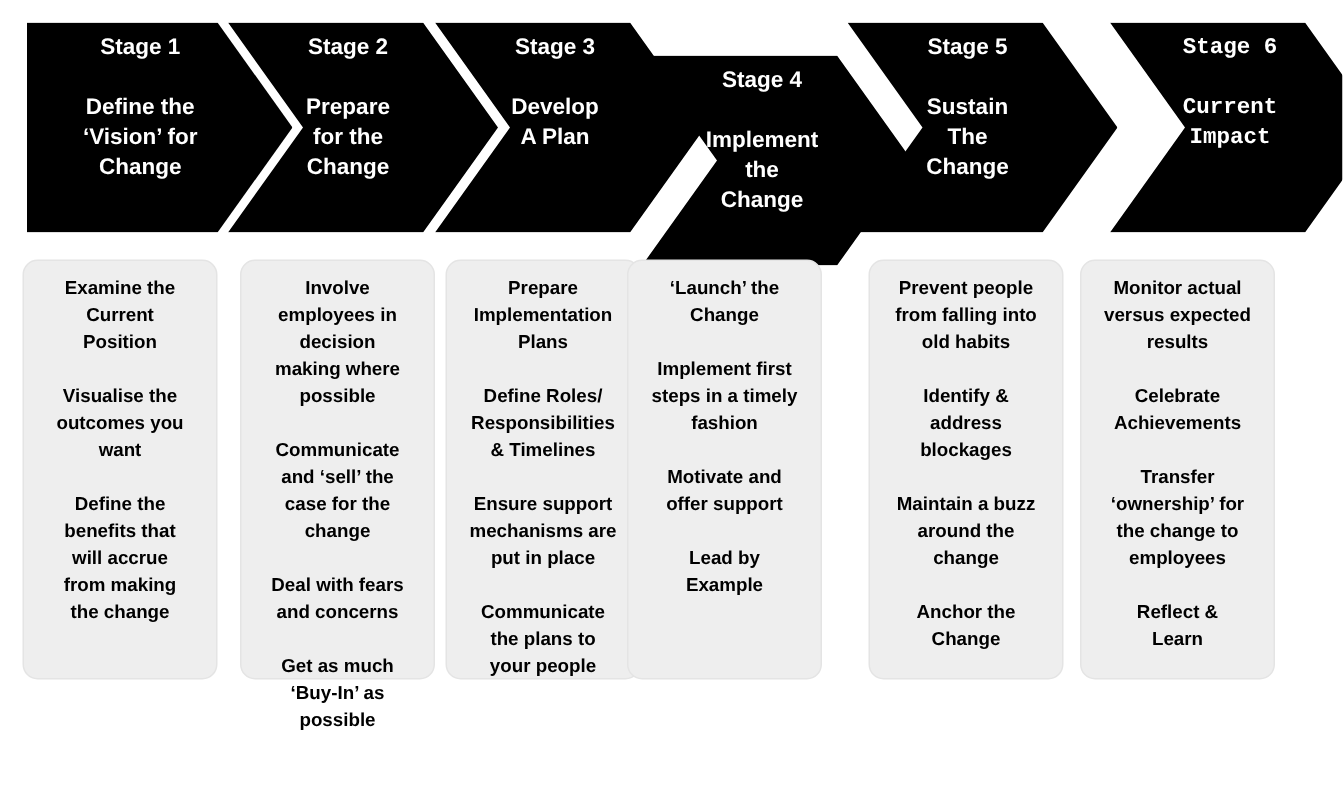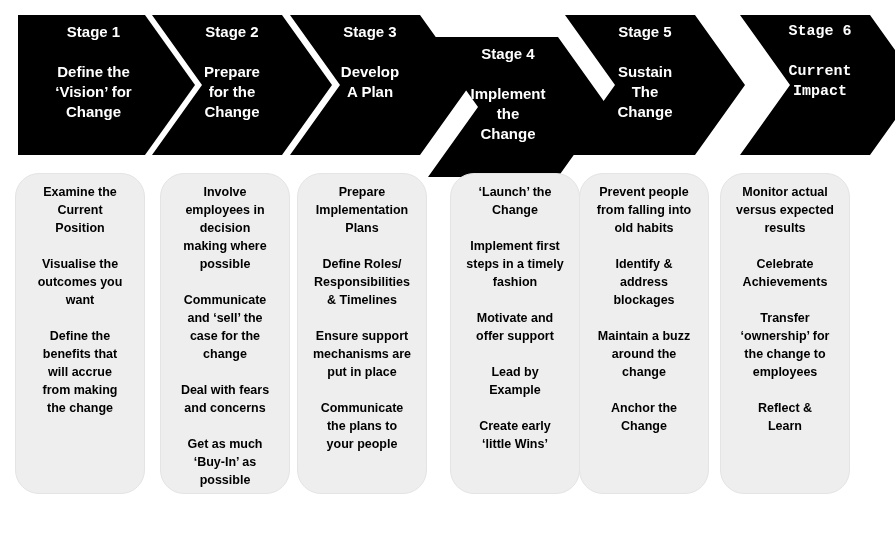--- a/index.html
+++ b/index.html
@@ -41,24 +41,24 @@
     font-size: 15px;
     font-weight: bold;
     line-height: 20px;
     white-space: pre-line;
   }
   
   .detail-box {
     position: absolute;
     top: 173px;
     width: 130px;
-    height: 321px;
+    height: 280px;
     background: var(--box-bg, #eeeeee);
     border: 1px solid var(--box-border, #e4e4e4);
-    border-radius: 24px;
+    border-radius: 10px;
     padding: 9px 3px 0;
     text-align: center;
     color: var(--box-text, #000000);
   }
   .detail-item {
     font-size: 12.5px;
     font-weight: bold;
     line-height: 18px;
     white-space: pre-line;
     margin-bottom: 18px;
@@ -66,21 +66,21 @@
   
   .a0 { left: 18px; }
   .a1 { left: 152px; }
   .a2 { left: 290px; }
   .a3 { left: 428px; margin-top: 22px; }
   .a4 { left: 565px; }
   .a5 { left: 740px; font-family: Liberation Mono, monospace; }
   .b0 { left: 15px; }
   .b1 { left: 160px; }
   .b2 { left: 297px; }
-  .b3 { left: 450px; }
+  .b3 { left: 418px; }
   .b4 { left: 579px; }
   .b5 { left: 720px; }
 </style>
 </head>
 <body>
 
 <div class="canvas">
 
   <div class="arrow first a0">
     <div class="stage-label">Stage 1</div>
@@ -163,22 +163,20 @@
   <div class="detail-box b3">
     <div class="detail-item">‘Launch’ the
 Change</div>
     <div class="detail-item">Implement first
 steps in a timely
 fashion</div>
     <div class="detail-item">Motivate and
 offer support</div>
     <div class="detail-item">Lead by
 Example</div>
-    <div class="detail-item">Create early
-‘little Wins’</div>
   </div>
   <div class="detail-box b4">
     <div class="detail-item">Prevent people
 from falling into
 old habits</div>
     <div class="detail-item">Identify &amp;
 address
 blockages</div>
     <div class="detail-item">Maintain a buzz
 around the

